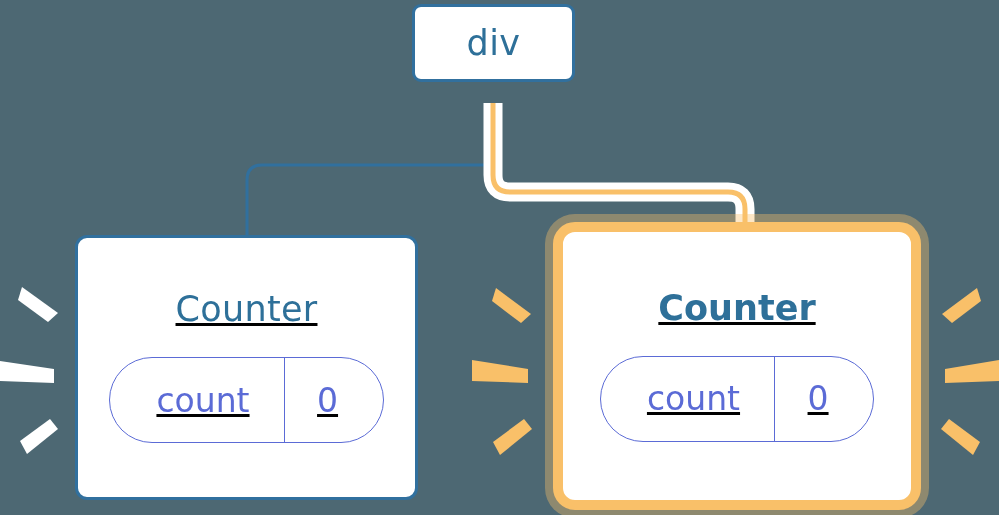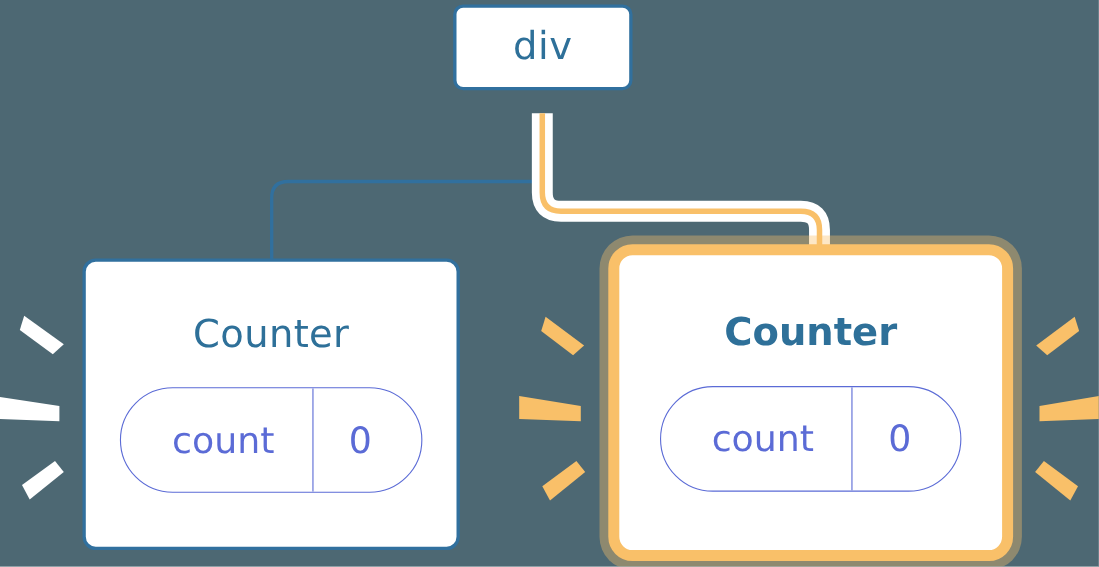--- a/index.html
+++ b/index.html
@@ -60,20 +60,21 @@
     line-height: 1;
   }
 
   
   .counter-node {
     display: flex;
     flex-direction: column;
     align-items: center;
     justify-content: center;
     z-index: 5;
+    text-decoration: underline;
   }
   #node-counter-left {
     left: 75px;
     top: 235px;
     width: 343px;
     height: 265px;
     border: 3px solid #31709e;
     border-radius: 12px;
   }
   #node-counter-right {
@@ -95,21 +96,21 @@
   }
   #node-counter-left .counter-title { font-weight: 400; }
   #node-counter-right .counter-title { font-weight: 700; letter-spacing: 0px; }
 
   
   .pill {
     display: flex;
     align-items: stretch;
     border: 1.6px solid #5b6bd6;
     border-radius: 999px;
-    height: 96px;
+    height: 86px;
     box-sizing: border-box;
     overflow: hidden;
   }
   .pill-key, .pill-val {
     display: flex;
     align-items: center;
     justify-content: center;
     color: #5b6bd6;
     font-size: 33px;
     line-height: 1;

